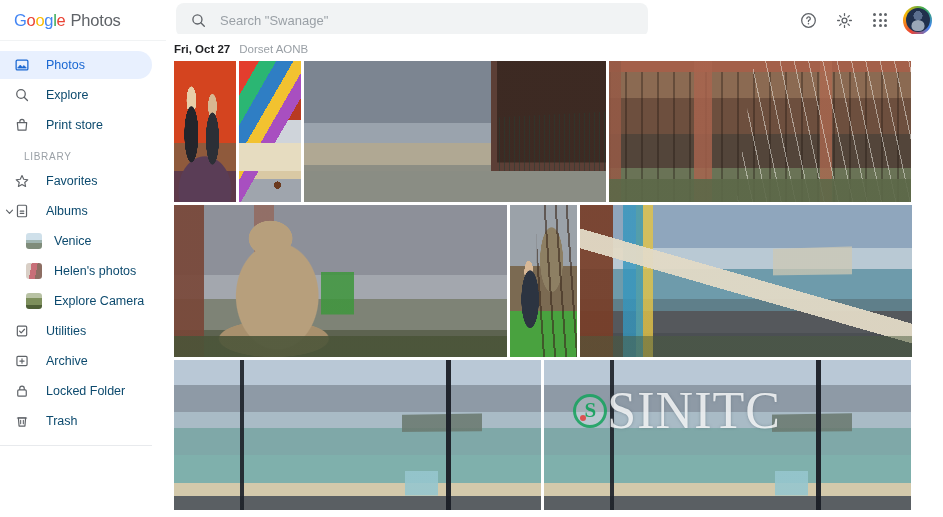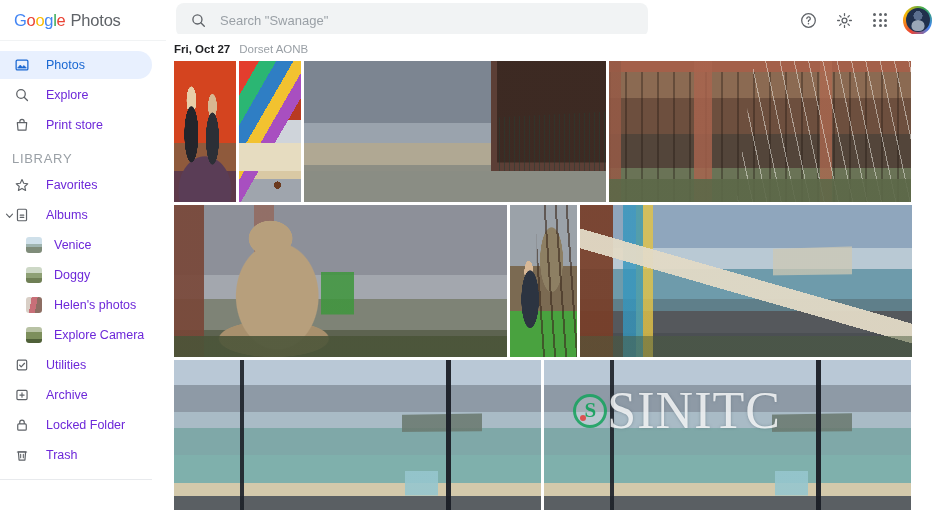--- a/index.html
+++ b/index.html
@@ -66,29 +66,29 @@
 
   
   .sidebar {
     position: absolute; top: 41px; left: 0; width: 166px; height: 476px;
     background: #fff; overflow: hidden; padding-top: 8px;
   }
   .nav-item {
     display: flex; align-items: center; height: 28px;
     margin: 2px 14px 2px 0; padding-left: 12px;
     border-radius: 0 14px 14px 0; cursor: pointer;
-    color: #6d28d9; font-size: 12.5px; white-space: nowrap;
+    color: #0c4a6e; font-size: 12.5px; white-space: nowrap;
   }
   .nav-item.active { background: #e8f0fe; color: #1967d2; font-weight: 500; }
   .nav-item.active svg { stroke: #1967d2; fill: none; }
   .nav-ico { width: 20px; display:flex; align-items:center; justify-content:center; flex:0 0 20px;}
   .nav-label { margin-left: 14px; }
   .section-label {
-    font-size: 13px; letter-spacing: .7px; color: #9aa0a6;
-    padding-left: 12px; margin: 12px 0 5px; font-weight: 500;
+    font-size: 10px; letter-spacing: .7px; color: #9aa0a6;
+    padding-left: 24px; margin: 12px 0 5px; font-weight: 500;
   }
   .album-item { padding-left: 26px; }
   .album-thumb {
     width: 16px; height: 16px; border-radius: 3px; flex:0 0 16px;
     background-size: cover; background-position: center;
   }
   .album-item .nav-label { margin-left: 12px; }
   .expander {
     position:absolute; left:3px; width:12px; height:28px;
     display:flex; align-items:center; justify-content:center; cursor:pointer;
@@ -252,24 +252,20 @@
         </svg>
       </span>
       <span class="nav-label">Albums</span>
     </div>
 
     <div class="nav-item album-item">
       <span class="album-thumb" style="background-image:linear-gradient(#cfe0ea 0 42%,#9fb4b0 42% 62%,#7f8c7a 62% 100%)"></span>
       <span class="nav-label">Venice</span>
     </div>
     <div class="nav-item album-item">
-      <span class="album-thumb" style="background-image:linear-gradient(#cdd8c6 0 38%,#8ea075 38% 70%,#6f7f55 70% 100%)"></span>
-      <span class="nav-label">Doggy</span>
-    </div>
-    <div class="nav-item album-item">
       <span class="album-thumb" style="background-image:linear-gradient(100deg,#d9cfc6 0 30%,#c86f78 30% 62%,#8d6e63 62% 100%)"></span>
       <span class="nav-label">Helen's photos</span>
     </div>
     <div class="nav-item album-item">
       <span class="album-thumb" style="background-image:linear-gradient(#b8c2a4 0 34%,#7d8f5c 34% 72%,#4f6038 72% 100%)"></span>
       <span class="nav-label">Explore Camera</span>
     </div>
 
     <div class="nav-item">
       <span class="nav-ico">

